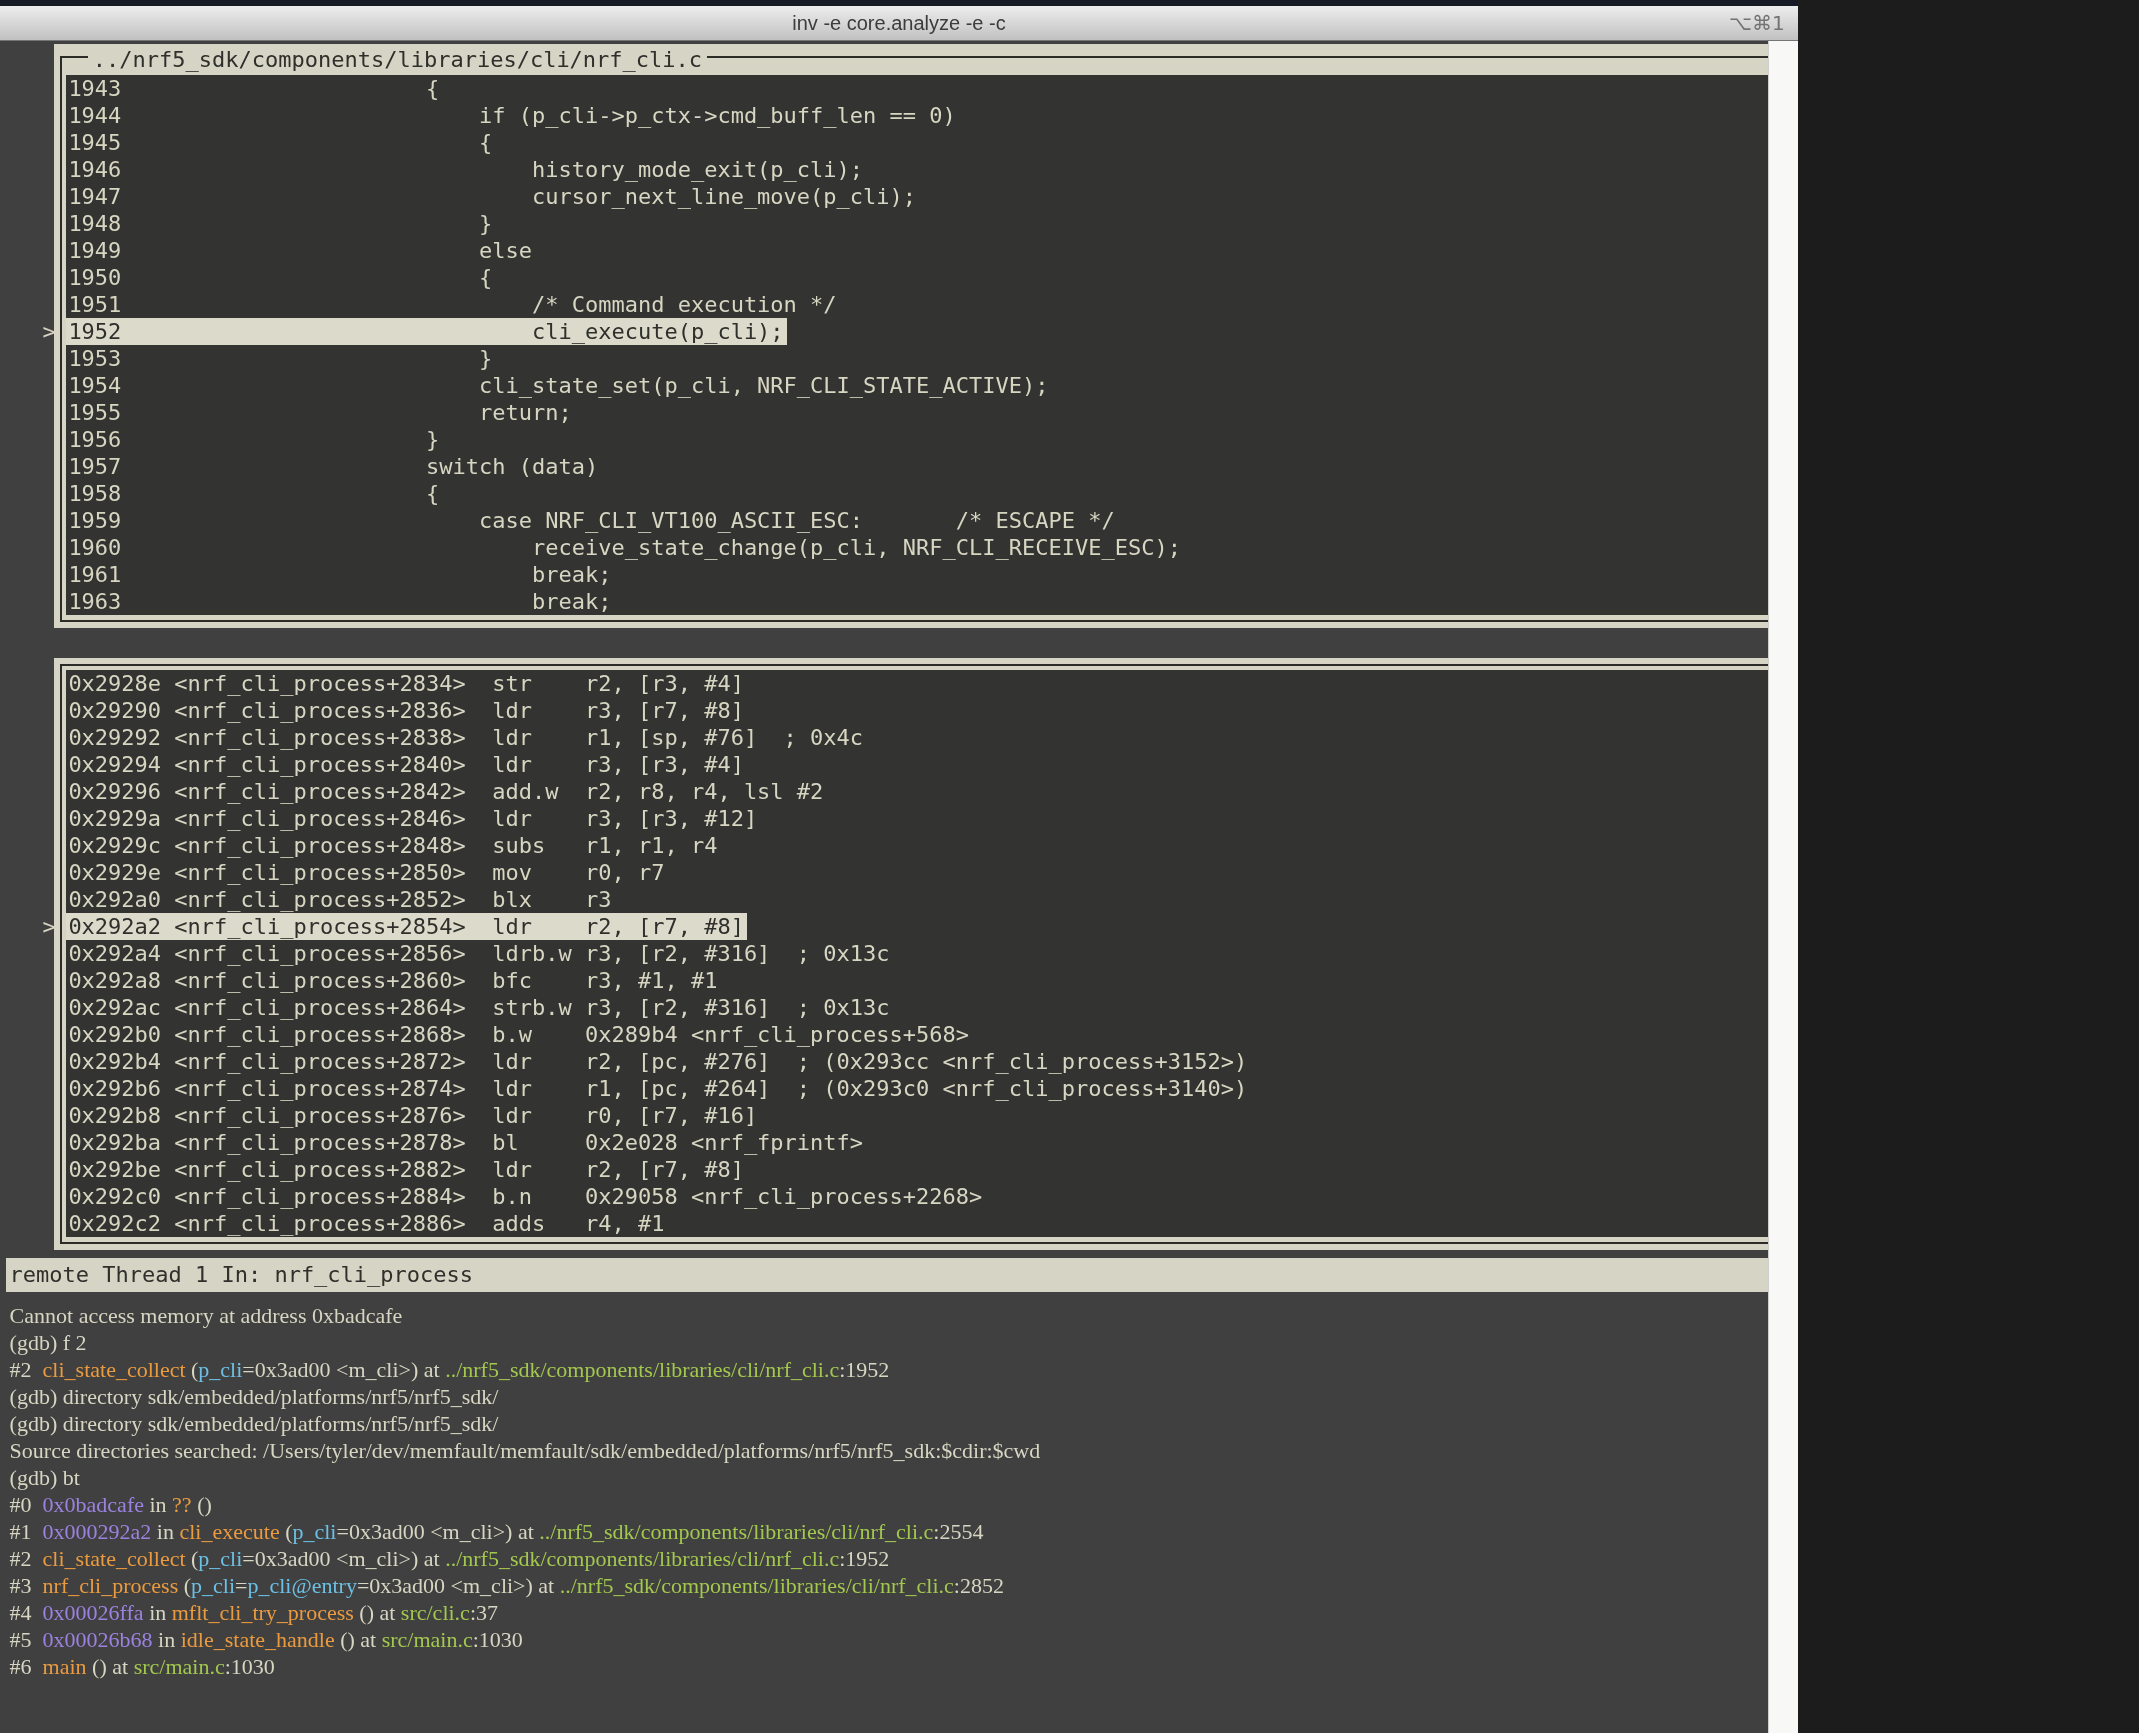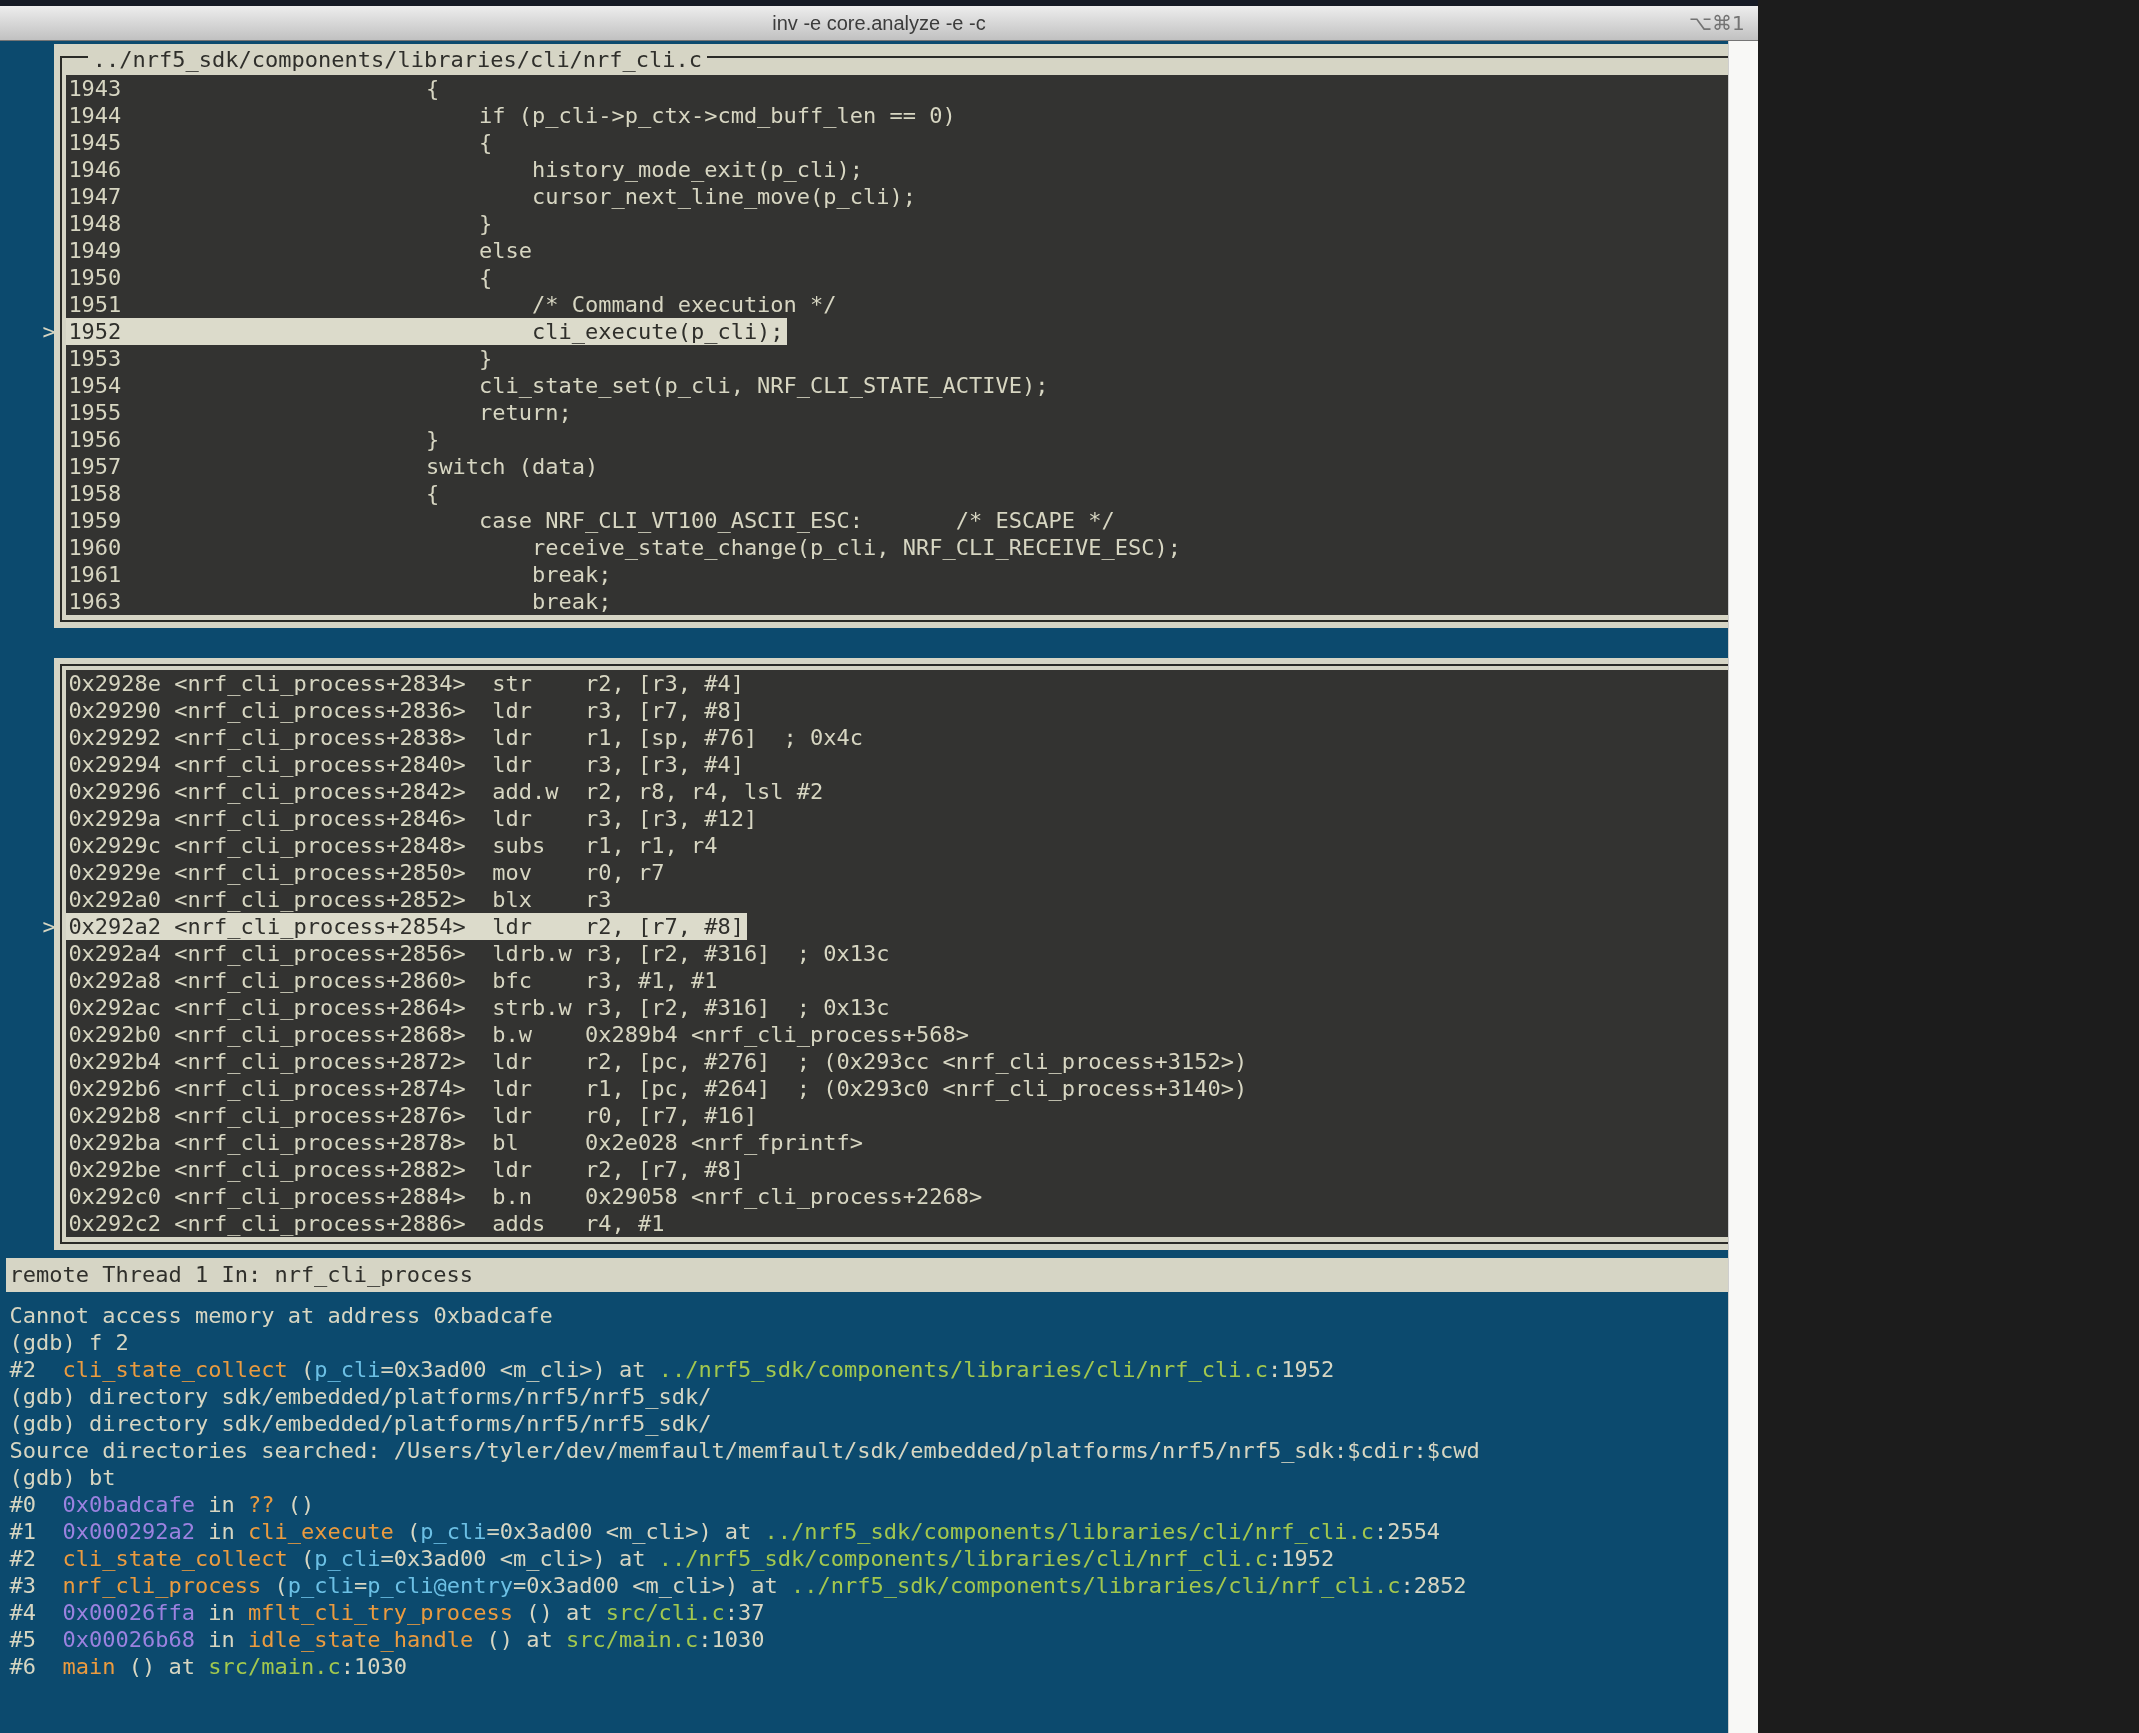--- a/index.html
+++ b/index.html
@@ -1,20 +1,20 @@
 <!DOCTYPE html>
 <html style="--fg: #d7d6c2; --beige: #d6d5c5; --purple: #9c82e0; --orange: #eb9b3f; --cyan: #6cc0e5; --green: #a3c84e;"><head>
 <meta charset="utf-8">
 <style>
   html,body { margin:0; padding:0; background:#1c1c1c; }
   .screen {
     position:relative; width:1758px; height:1734px; overflow:hidden;
-    background:#0c4a6e;
+    background:#404040;
     font-family:"DejaVu Sans Mono","Liberation Mono",monospace;
-    font-size:22px; color:var(--fg,#d7d6c2);
+    font-size:22px; color:var(--fg,#d7d6c2);padding-left:40px;
   }
   
   .top-edge { position:absolute; top:0; left:0; right:0; height:5.7px; background:#151a24; }
   .titlebar {
     position:absolute; top:5.7px; left:0; right:0; height:34px;
     background:linear-gradient(#ededed,#c1c1c1);
     border-bottom:1px solid #757575;
     font-family:"Liberation Sans","DejaVu Sans",sans-serif;
     font-size:20px; color:#3c3c3c;
   }
@@ -47,21 +47,21 @@
   .marker { position:absolute; left:-24px; top:0; color:#d7d6c2; }
   
   .status-bar {
     position:absolute; top:1258px; left:5.7px; width:2094px; height:34px;
     background:var(--beige,#d6d5c5); color:#2f2f2b; line-height:34px; white-space:pre;
   }
   .status-left  { position:absolute; left:3.8px; top:0; }
   .status-right { position:absolute; right:3.8px; top:0; }
   
   .console { position:absolute; top:1302px; left:9.6px; right:46px; }
-  .cline { white-space:pre; line-height:27px; min-height:27px; }
+  .cline { white-space:pre; line-height:27px; min-height:27px;font-family:Liberation Serif, serif; }
   .seg-d { color:var(--fg,#d7d6c2); }
   .seg-p { color:var(--purple,#9c82e0); }
   .seg-o { color:var(--orange,#eb9b3f);text-align:center; }
   .seg-c { color:var(--cyan,#6cc0e5); }
   .seg-g { color:var(--green,#a3c84e); }
   .seg-cur { background:#d9d8c8; color:#333331; }
 </style>
 </head>
 <body>
 

